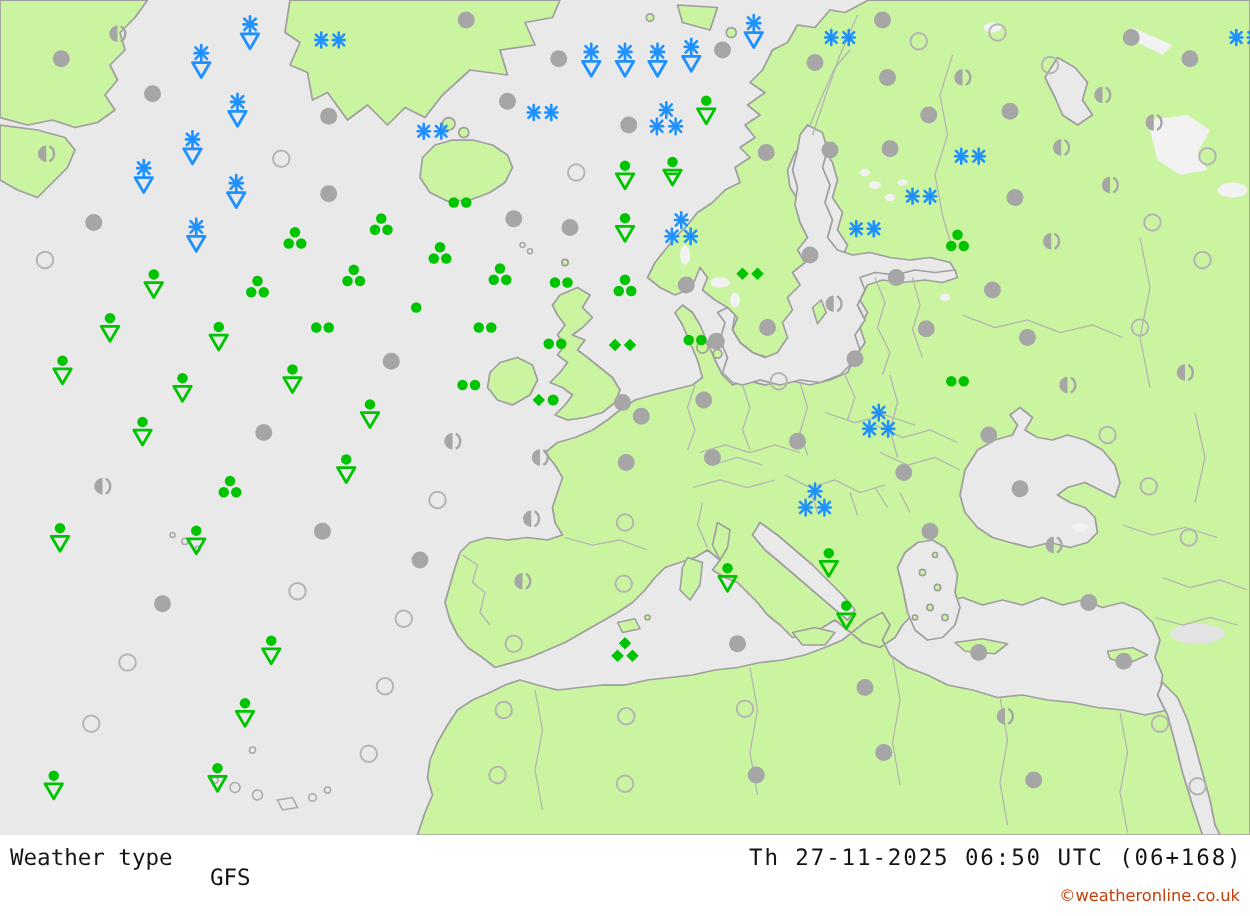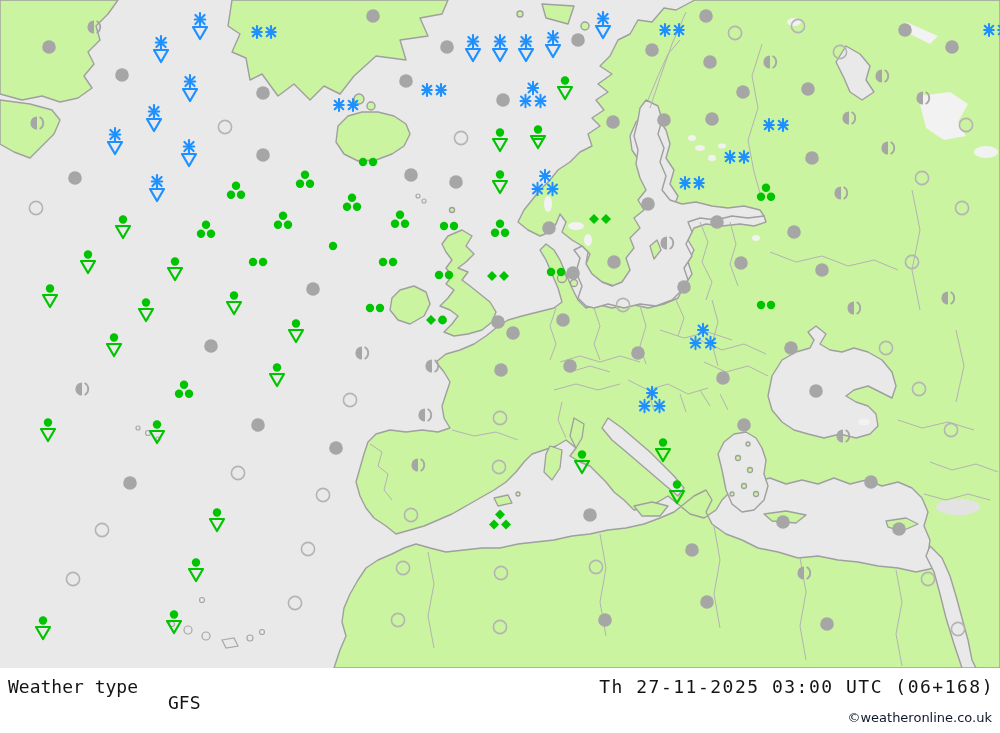--- a/index.html
+++ b/index.html
@@ -9,21 +9,21 @@
   .map svg.base{position:absolute;left:0;top:0;}
   #symbol-layer{position:absolute;left:0;top:0;width:1000px;height:668px;}
   #symbol-layer svg{position:absolute;}
   .footer{position:absolute;left:0;top:668px;width:1000px;height:65px;background:#ffffff;}
   .footer-line{position:absolute;left:0;top:8px;width:1000px;height:24px;
                font-family:"DejaVu Sans Mono","Liberation Mono",monospace;
                font-size:18px;color:#141414;white-space:nowrap;}
   .f-left{position:absolute;left:8px;top:0;}
   .f-model{position:absolute;left:168px;top:16px;}
   .f-right{position:absolute;right:6px;top:0;letter-spacing:1.5px;}
-  .copyright{position:absolute;right:8px;top:42px;font-size:13px;color:#0f172a;}
+  .copyright{position:absolute;right:8px;top:42px;font-size:13px;color:#c2410c;}
 </style>
 </head>
 <body>
 
 <div class="stage">
   <div class="map">
     <svg class="base" width="1000" height="668" viewBox="0 0 1000 668">
       <rect x="0" y="0" width="1000" height="668" fill="#e9e9e9"></rect>
       <g fill="#cbf4a0" stroke="#9f9f9f" stroke-width="1.4" stroke-linejoin="round">
 
@@ -1224,17 +1224,17 @@
             <path d="M2.6,-6 A6.8,6.8 0 0 1 2.6,6" fill="none" stroke="#a6a6a6" stroke-width="1.9"></path>
           </g>
         </svg>
       </div>
   </div>
 
   <div class="footer">
     <div class="footer-line">
       <span class="f-left">Weather type</span>
       <span class="f-model">GFS</span>
-      <span class="f-right">Th 27-11-2025 03:00 UTC (06+168)</span>
+      <span class="f-right">Th 27-11-2025 06:50 UTC (06+168)</span>
     </div>
     <div class="copyright">©weatheronline.co.uk</div>
   </div>
 </div>
 
 </body></html>

